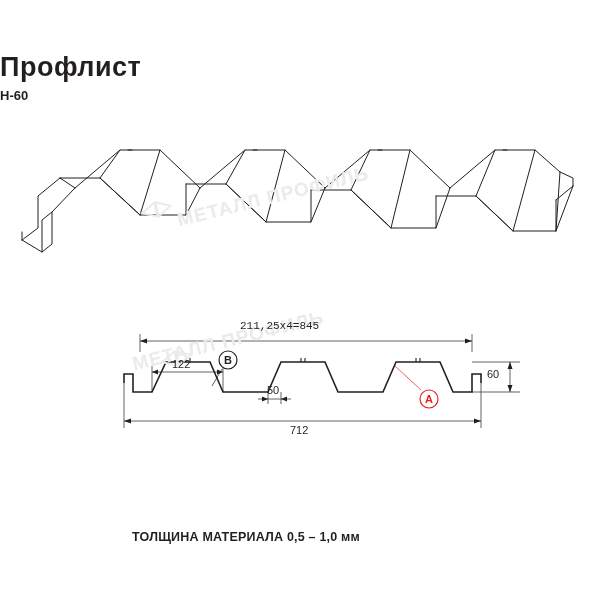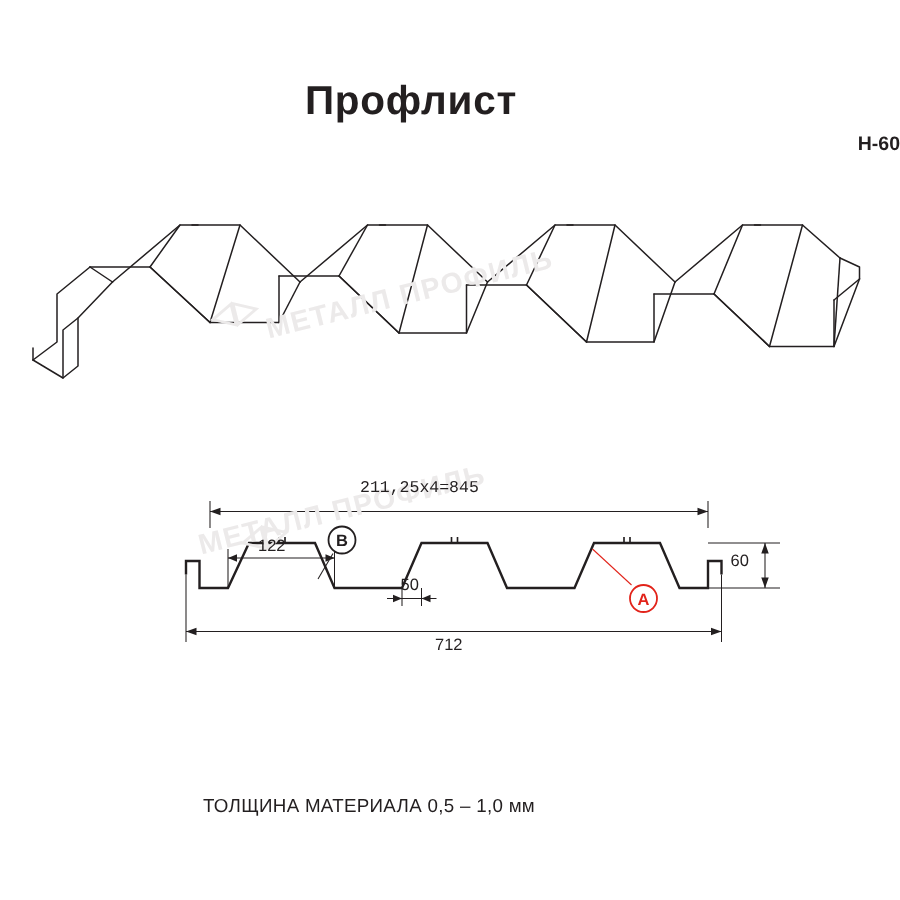--- a/index.html
+++ b/index.html
@@ -18,42 +18,42 @@
   .page {
     position: relative;
     width: 600px;
     height: 600px;
   }
   .title {
     position: absolute;
     top: 52px;
     left: 0;
     width: 548px;
-    text-align: center;
+    text-align: left;
     font-size: 27px;
     font-weight: bold;
     letter-spacing: 0.5px;
   }
   .subtitle {
     position: absolute;
     top: 88px;
     left: 0;
     width: 600px;
-    text-align: right;
+    text-align: left;
     font-size: 13px;
     font-weight: bold;
   }
   .footnote {
     position: absolute;
     top: 530px;
     left: 0;
     width: 492px;
     text-align: center;
     font-size: 12.5px;
-    font-weight: normal;
+    font-weight: bold;
     letter-spacing: 0.2px;
   }
   svg {
     position: absolute;
     top: 0;
     left: 0;
   }
   .wm {
     position: absolute;
     font-family: "Liberation Sans", sans-serif;

